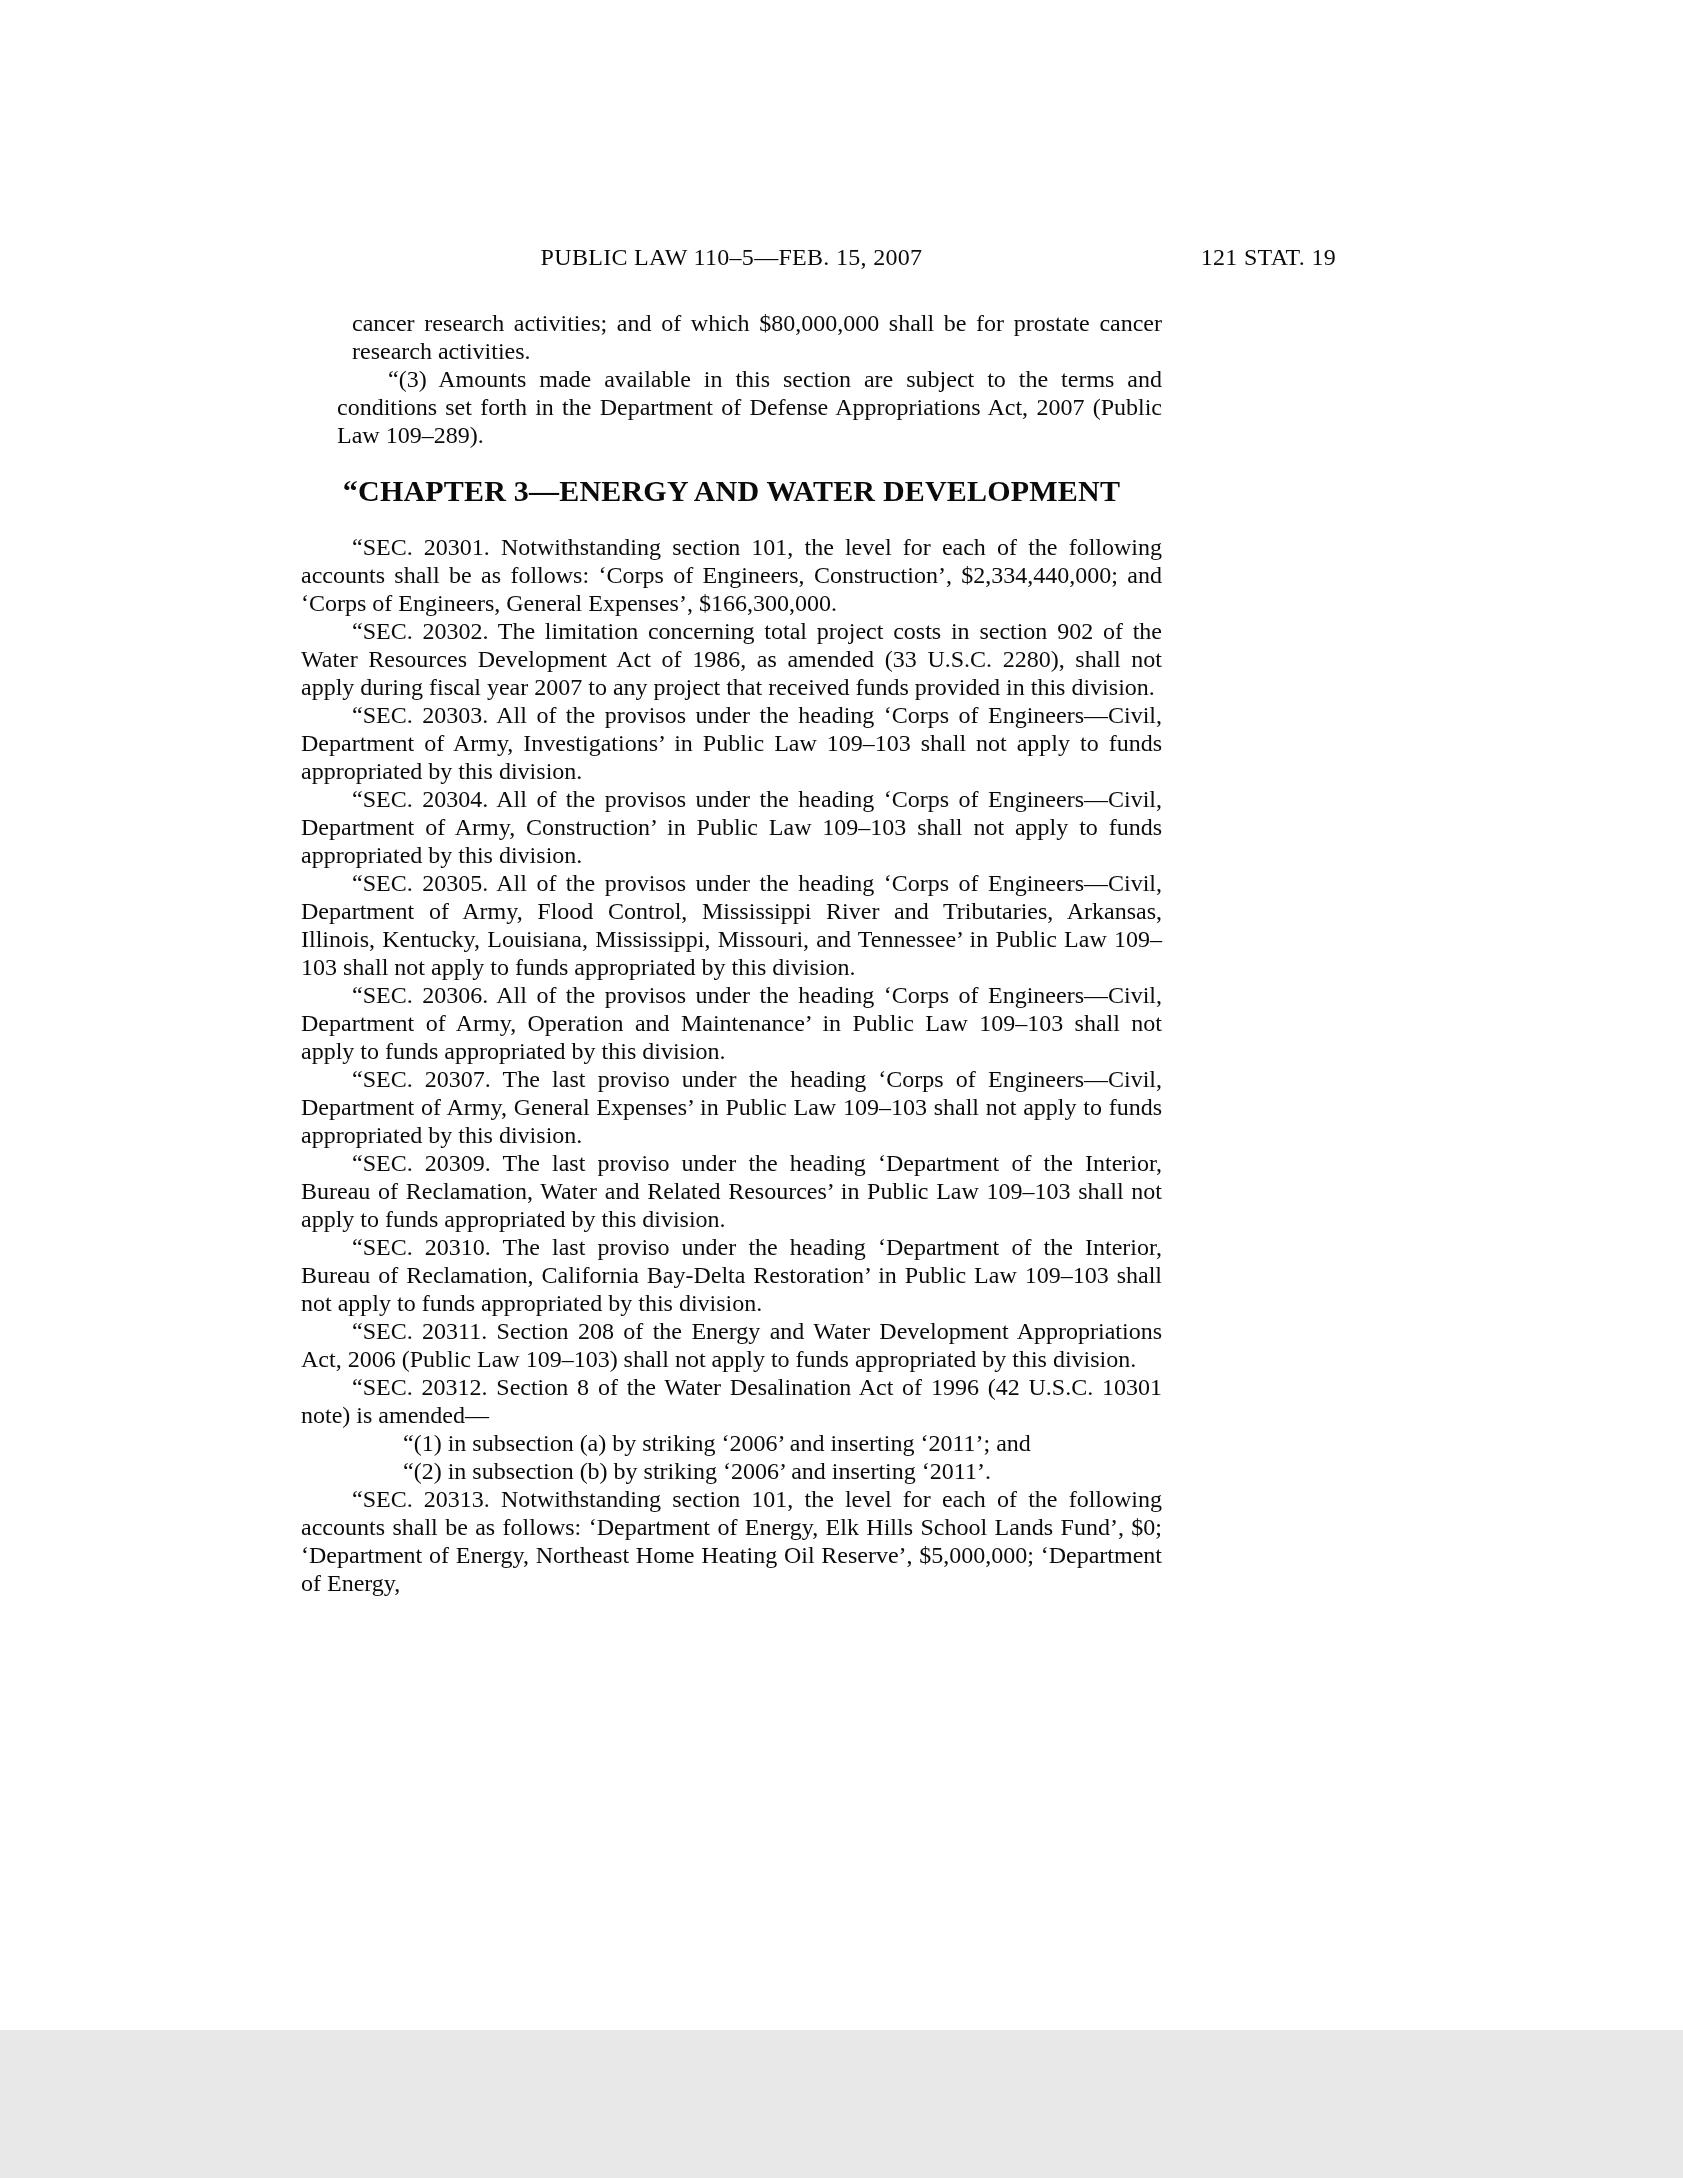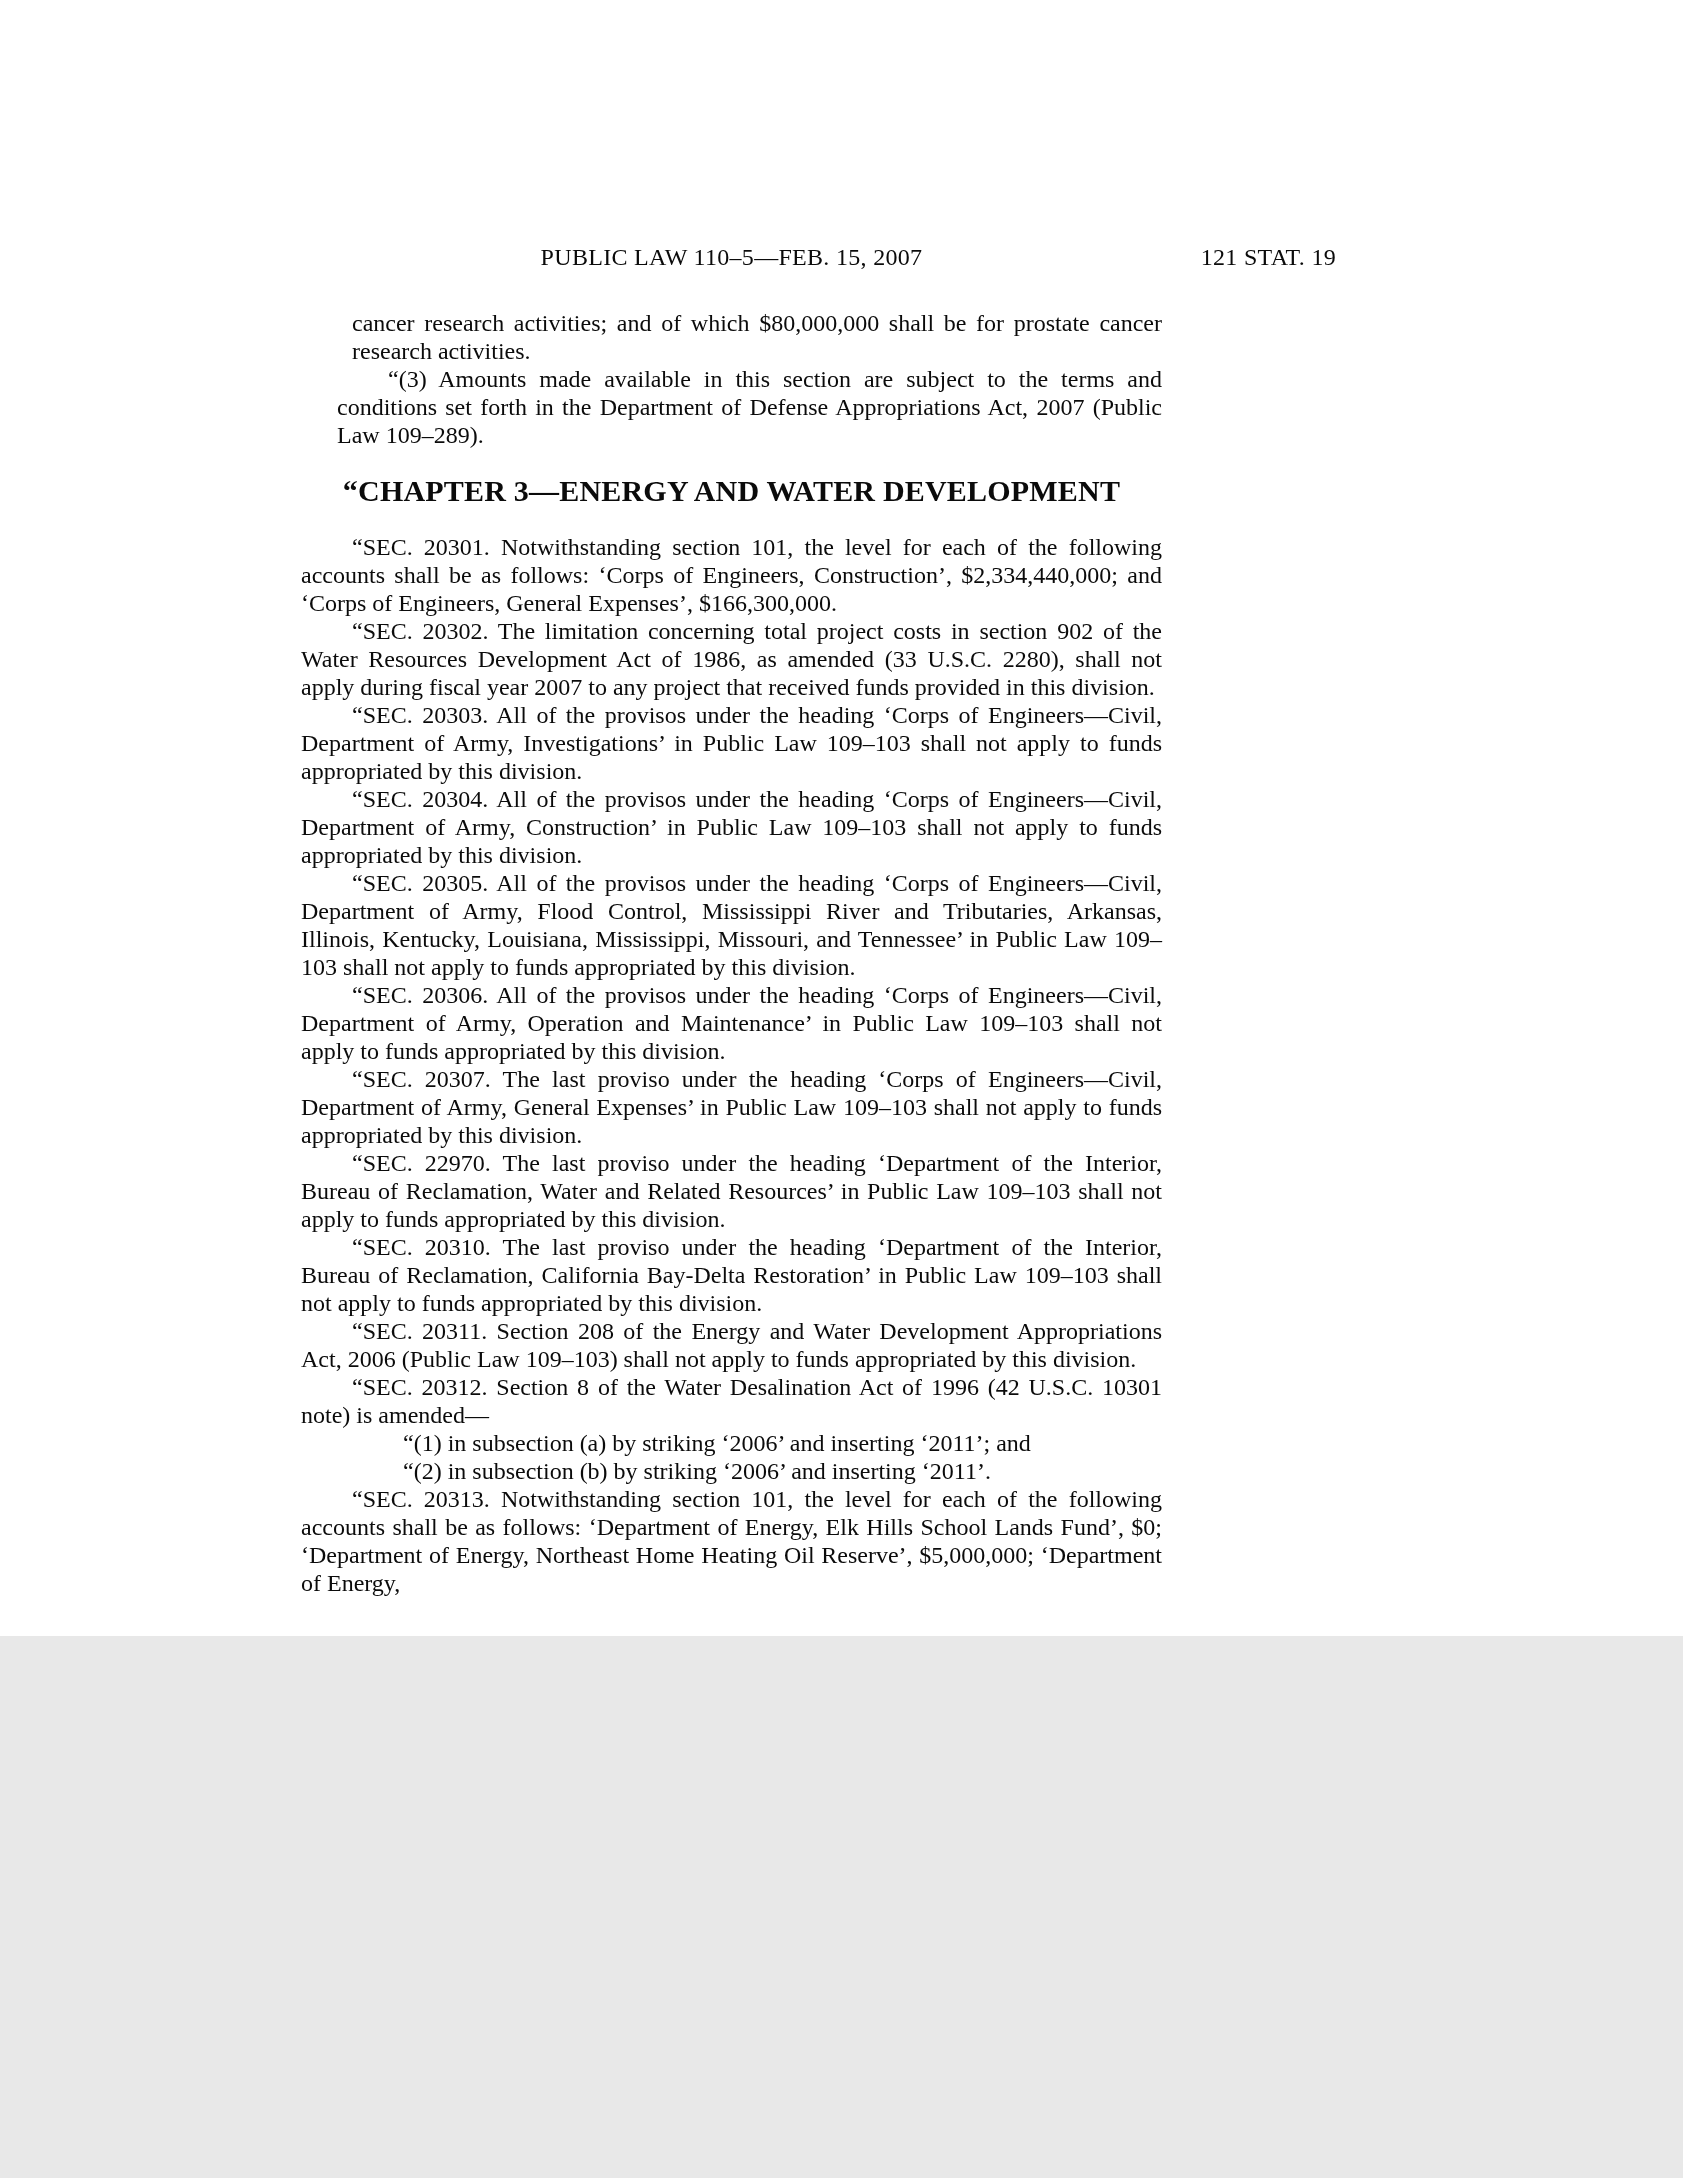--- a/index.html
+++ b/index.html
@@ -3,21 +3,21 @@
 <meta charset="utf-8">
 <style>
   html, body {
     margin: 0;
     padding: 0;
     background: #e8e8e8;
   }
   .page {
     position: relative;
     width: 1683px;
-    height: 1636px;
+    height: 2030px;
     background: #ffffff;
     color: #0b0b0b;
     font-family: "Liberation Serif", "DejaVu Serif", serif;
     overflow: hidden;
     box-sizing: border-box;
   }
   .doc-header {
     position: absolute;
     top: 244px;
     left: 301px;
@@ -86,21 +86,21 @@
       <p class="para quoted-continuation">cancer research activities; and of which $80,000,000 shall be for prostate cancer research activities.</p>
       <p class="para quoted-indent">“(3) Amounts made available in this section are subject to the terms and conditions set forth in the Department of Defense Appropriations Act, 2007 (Public Law 109–289).</p>
       <p class="para chapter-heading">“CHAPTER 3—ENERGY AND WATER DEVELOPMENT</p>
       <p class="para section">“SEC. 20301. Notwithstanding section 101, the level for each of the following accounts shall be as follows: ‘Corps of Engineers, Construction’, $2,334,440,000; and ‘Corps of Engineers, General Expenses’, $166,300,000.</p>
       <p class="para section">“SEC. 20302. The limitation concerning total project costs in section 902 of the Water Resources Development Act of 1986, as amended (33 U.S.C. 2280), shall not apply during fiscal year 2007 to any project that received funds provided in this division.</p>
       <p class="para section">“SEC. 20303. All of the provisos under the heading ‘Corps of Engineers—Civil, Department of Army, Investigations’ in Public Law 109–103 shall not apply to funds appropriated by this division.</p>
       <p class="para section">“SEC. 20304. All of the provisos under the heading ‘Corps of Engineers—Civil, Department of Army, Construction’ in Public Law 109–103 shall not apply to funds appropriated by this division.</p>
       <p class="para section">“SEC. 20305. All of the provisos under the heading ‘Corps of Engineers—Civil, Department of Army, Flood Control, Mississippi River and Tributaries, Arkansas, Illinois, Kentucky, Louisiana, Mississippi, Missouri, and Tennessee’ in Public Law 109–103 shall not apply to funds appropriated by this division.</p>
       <p class="para section">“SEC. 20306. All of the provisos under the heading ‘Corps of Engineers—Civil, Department of Army, Operation and Maintenance’ in Public Law 109–103 shall not apply to funds appropriated by this division.</p>
       <p class="para section">“SEC. 20307. The last proviso under the heading ‘Corps of Engineers—Civil, Department of Army, General Expenses’ in Public Law 109–103 shall not apply to funds appropriated by this division.</p>
-      <p class="para section">“SEC. 22970. The last proviso under the heading ‘Department of the Interior, Bureau of Reclamation, Water and Related Resources’ in Public Law 109–103 shall not apply to funds appropriated by this division.</p>
+      <p class="para section">“SEC. 20309. The last proviso under the heading ‘Department of the Interior, Bureau of Reclamation, Water and Related Resources’ in Public Law 109–103 shall not apply to funds appropriated by this division.</p>
       <p class="para section">“SEC. 20310. The last proviso under the heading ‘Department of the Interior, Bureau of Reclamation, California Bay-Delta Restoration’ in Public Law 109–103 shall not apply to funds appropriated by this division.</p>
       <p class="para section">“SEC. 20311. Section 208 of the Energy and Water Development Appropriations Act, 2006 (Public Law 109–103) shall not apply to funds appropriated by this division.</p>
       <p class="para section">“SEC. 20312. Section 8 of the Water Desalination Act of 1996 (42 U.S.C. 10301 note) is amended—</p>
       <p class="para clause">“(1) in subsection (a) by striking ‘2006’ and inserting ‘2011’; and</p>
       <p class="para clause">“(2) in subsection (b) by striking ‘2006’ and inserting ‘2011’.</p>
       <p class="para section">“SEC. 20313. Notwithstanding section 101, the level for each of the following accounts shall be as follows: ‘Department of Energy, Elk Hills School Lands Fund’, $0; ‘Department of Energy, Northeast Home Heating Oil Reserve’, $5,000,000; ‘Department of Energy,</p>
     </div>
 
 </div>
 

